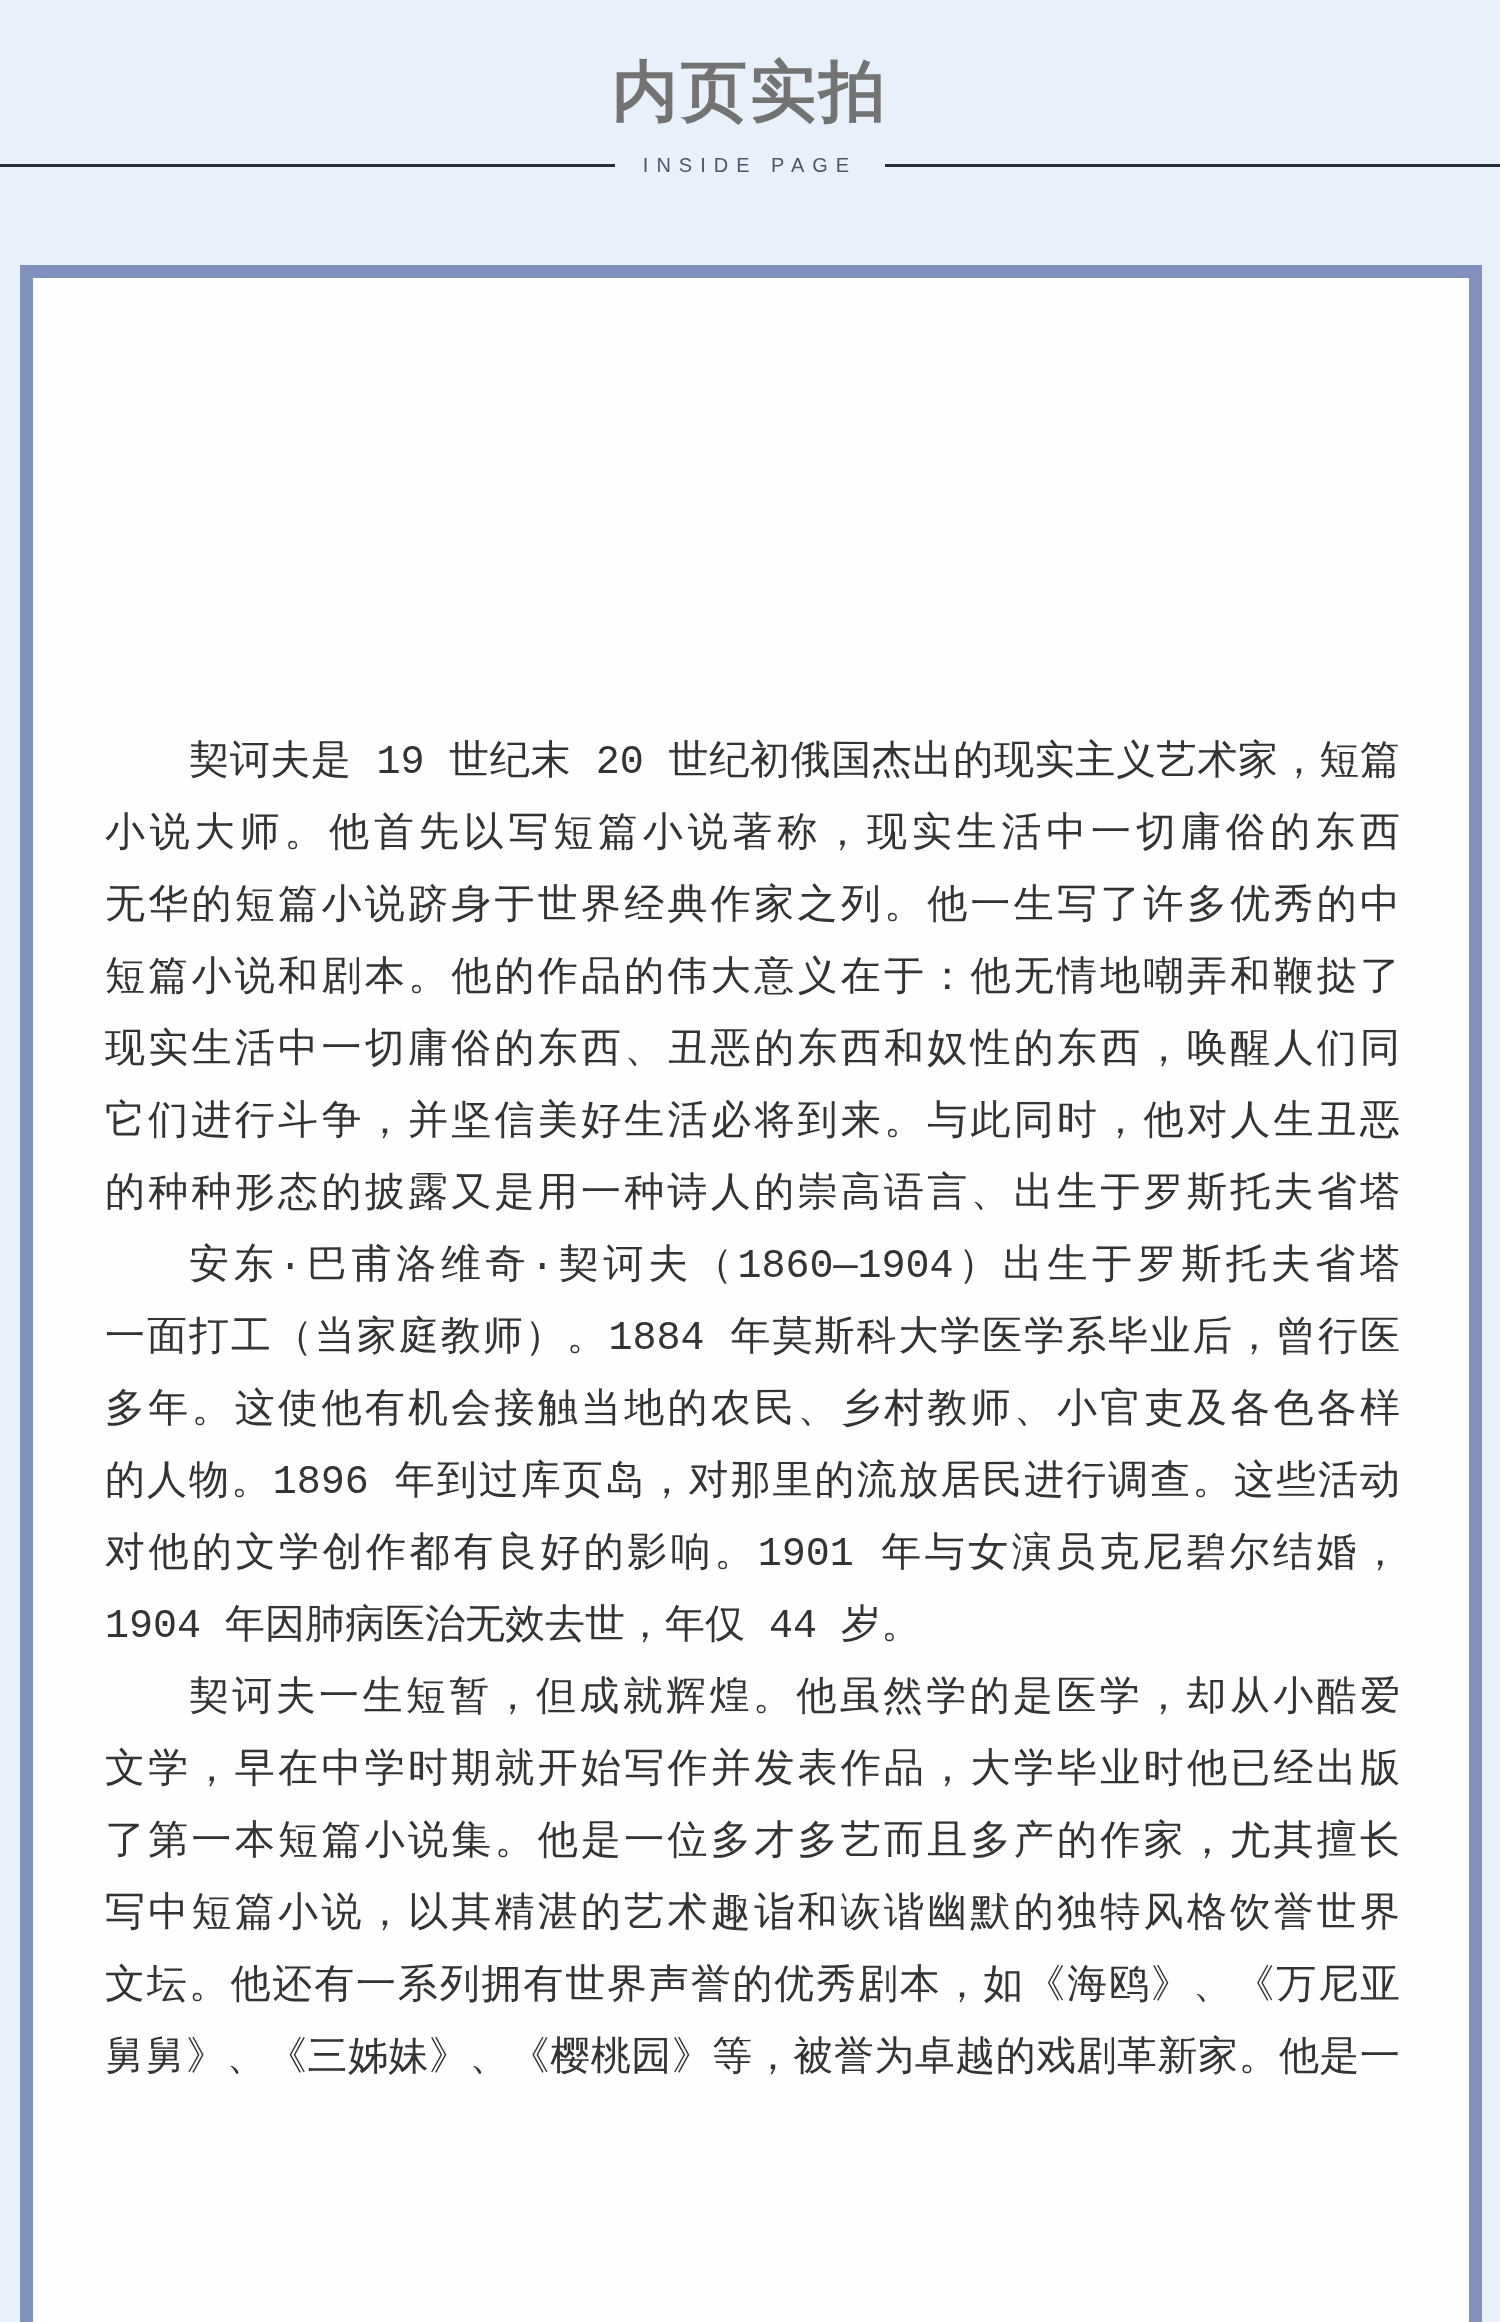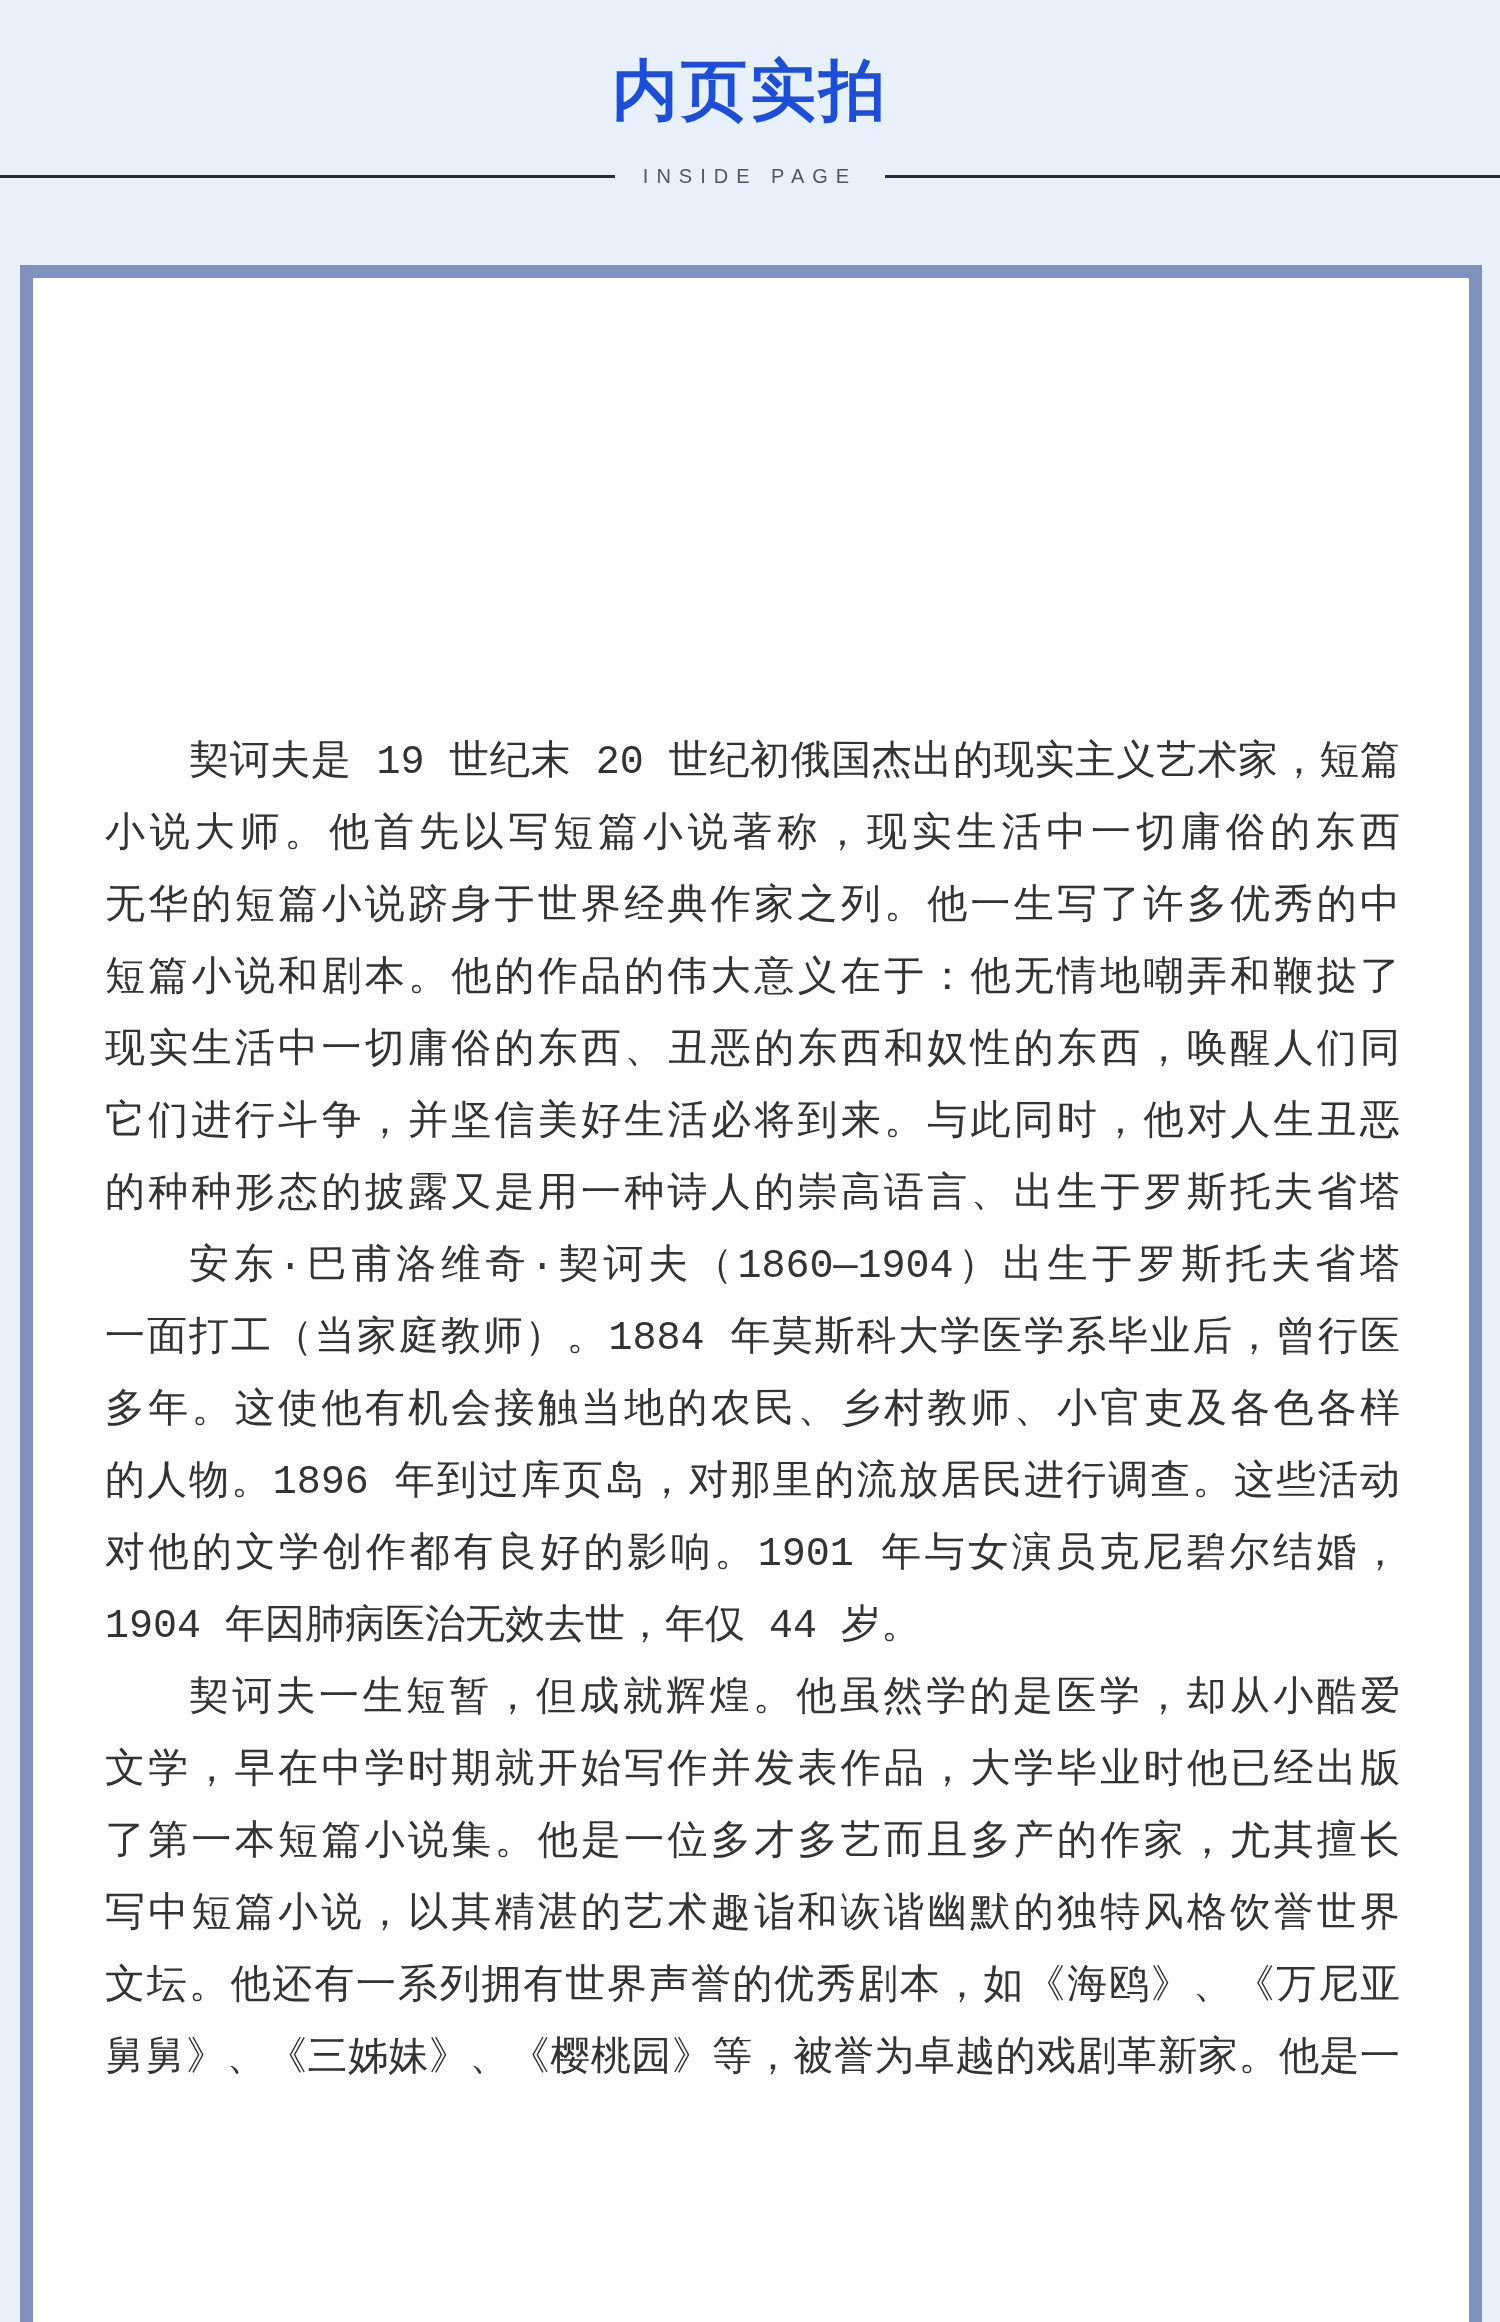--- a/index.html
+++ b/index.html
@@ -13,25 +13,25 @@
     font-family: "Liberation Sans", sans-serif;
   }
   
   .hdr-title {
     margin-top: 54px;
     text-align: center;
     font-size: 66px;
     line-height: 74px;
     font-weight: 700;
     letter-spacing: 3px;
-    color: #1d4ed8;
-    font-family: Liberation Serif, serif;
+    color: #737373;
+    font-family: Liberation Sans, sans-serif;
   }
   .sub-row {
-    margin-top: 35px;
+    margin-top: 24px;
     display: flex;
     align-items: center;
     width: 100%;
     text-align: center;
   }
   .rule {
     flex: 1 1 auto;
     height: 3px;
     background: #262c38;
   }

